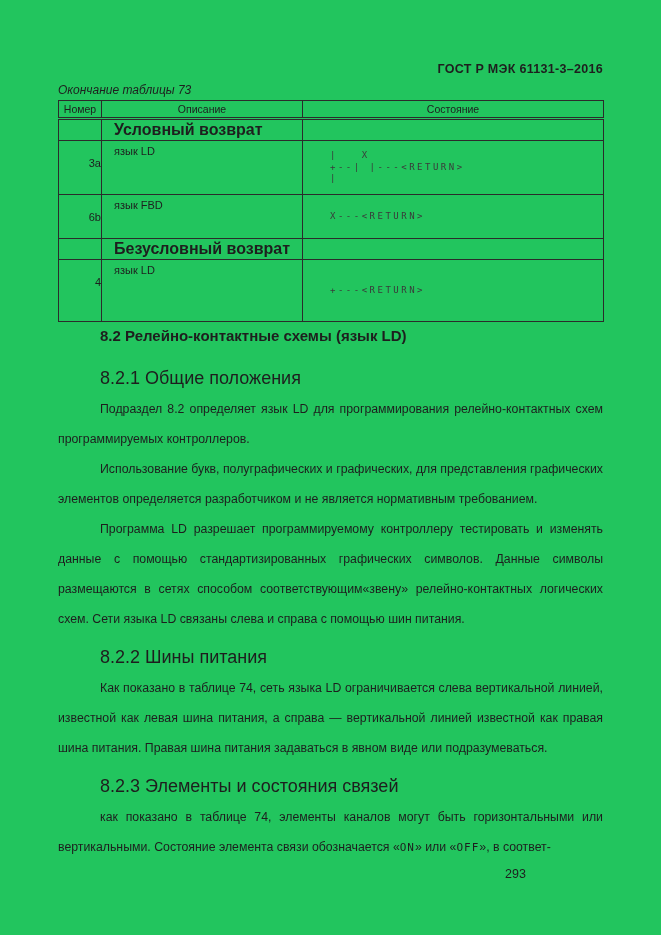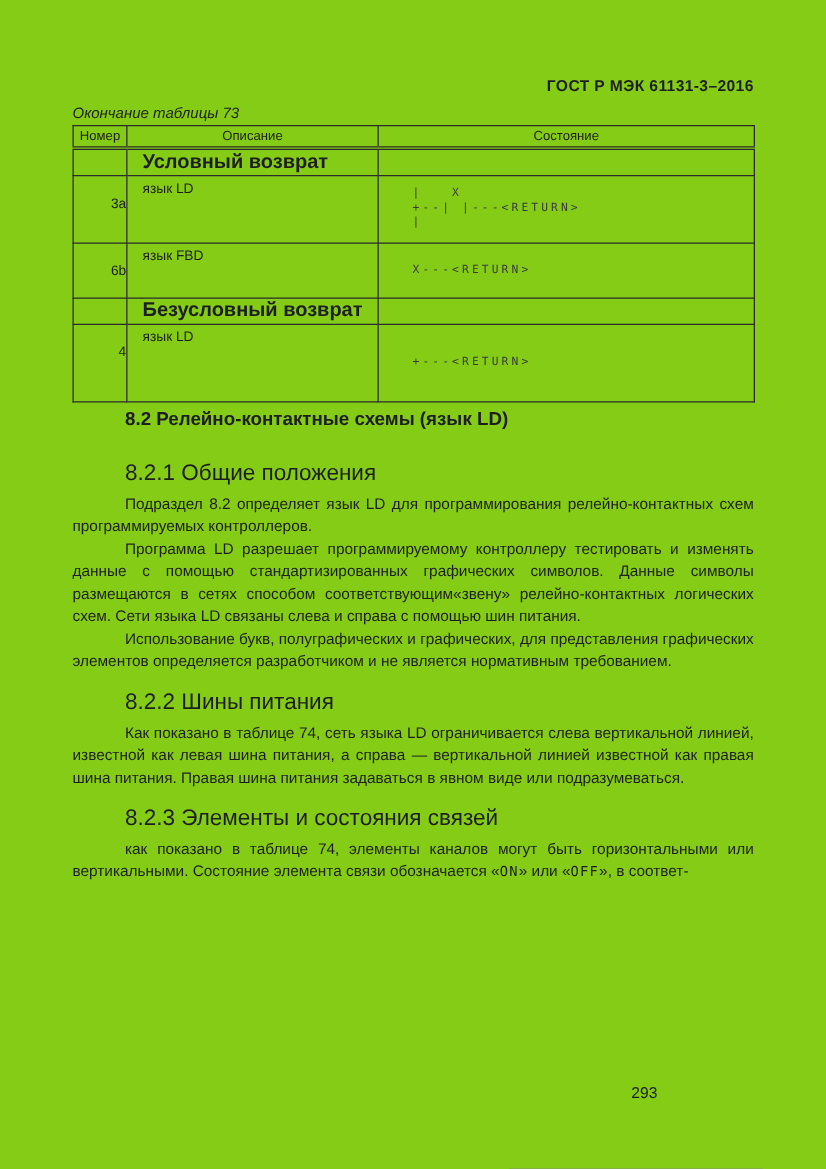--- a/index.html
+++ b/index.html
@@ -1,21 +1,21 @@
 <!DOCTYPE html>
 <html><head>
 <meta charset="utf-8">
 <style>
   * { margin:0; padding:0; box-sizing:border-box; }
   html,body { background:#888; }
   .page {
     position:relative;
     width:661px; height:935px;
     margin:0 auto;
-    background:#84cc16;
+    background:#22c55e;
     color:#1e1e1e;
     font-family:"Liberation Sans", sans-serif;
     overflow:hidden;
   }
   .doc-header {
     position:absolute; top:62px; left:58px; width:545px;
     text-align:right; font-weight:bold; font-size:12.5px;
     letter-spacing:0.3px;
   }
   .table-caption {
@@ -69,21 +69,21 @@
     font-size:15px; font-weight:bold;
     padding-left:42px;
     margin:8px 0 24px 0;
   }
   .content h3 {
     font-size:18px; font-weight:normal;
     padding-left:42px;
     margin:13px 0 5px 0;
   }
   .content p {
-    font-size:12.3px; line-height:18px;
+    font-size:12.3px; line-height:30px;
     text-align:justify; text-indent:42px;
     margin:0;
   }
   .mono {
     font-family:"DejaVu Sans Mono", monospace;
     font-size:11px; letter-spacing:1px;
   }
   .page-number {
     position:absolute; top:867px; left:505px; width:92px;
     text-align:left; font-size:12.5px;
@@ -140,22 +140,22 @@
             <pre>+---&lt;RETURN&gt;</pre>
           </td>
       </tr>
     </tbody>
   </table>
 
   <div class="content">
     <h2>8.2 Релейно-контактные схемы (язык LD)</h2>
     <h3>8.2.1 Общие положения</h3>
     <p>Подраздел 8.2 определяет язык LD для программирования релейно-контактных схем программируемых контроллеров.</p>
+    <p>Использование букв, полуграфических и графических, для представления графических элементов определяется разработчиком и не является нормативным требованием.</p>
     <p>Программа LD разрешает программируемому контроллеру тестировать и изменять данные с помощью стандартизированных графических символов. Данные символы размещаются в сетях способом соответствующим«звену» релейно-контактных логических схем. Сети языка LD связаны слева и справа с помощью шин питания.</p>
-    <p>Использование букв, полуграфических и графических, для представления графических элементов определяется разработчиком и не является нормативным требованием.</p>
     <h3>8.2.2 Шины питания</h3>
     <p>Как показано в таблице 74, сеть языка LD ограничивается слева вертикальной линией, известной как левая шина питания, а справа — вертикальной линией известной как правая шина питания. Правая шина питания задаваться в явном виде или подразумеваться.</p>
     <h3>8.2.3 Элементы и состояния связей</h3>
     <p><span>как показано в таблице 74, элементы каналов могут быть горизонтальными или вертикальными. Состояние элемента связи обозначается «</span><span class="mono">ON</span><span>» или «</span><span class="mono">OFF</span><span>», в соответ-</span></p>
   </div>
 
   <div class="page-number">293</div>
 
 </div>
 

